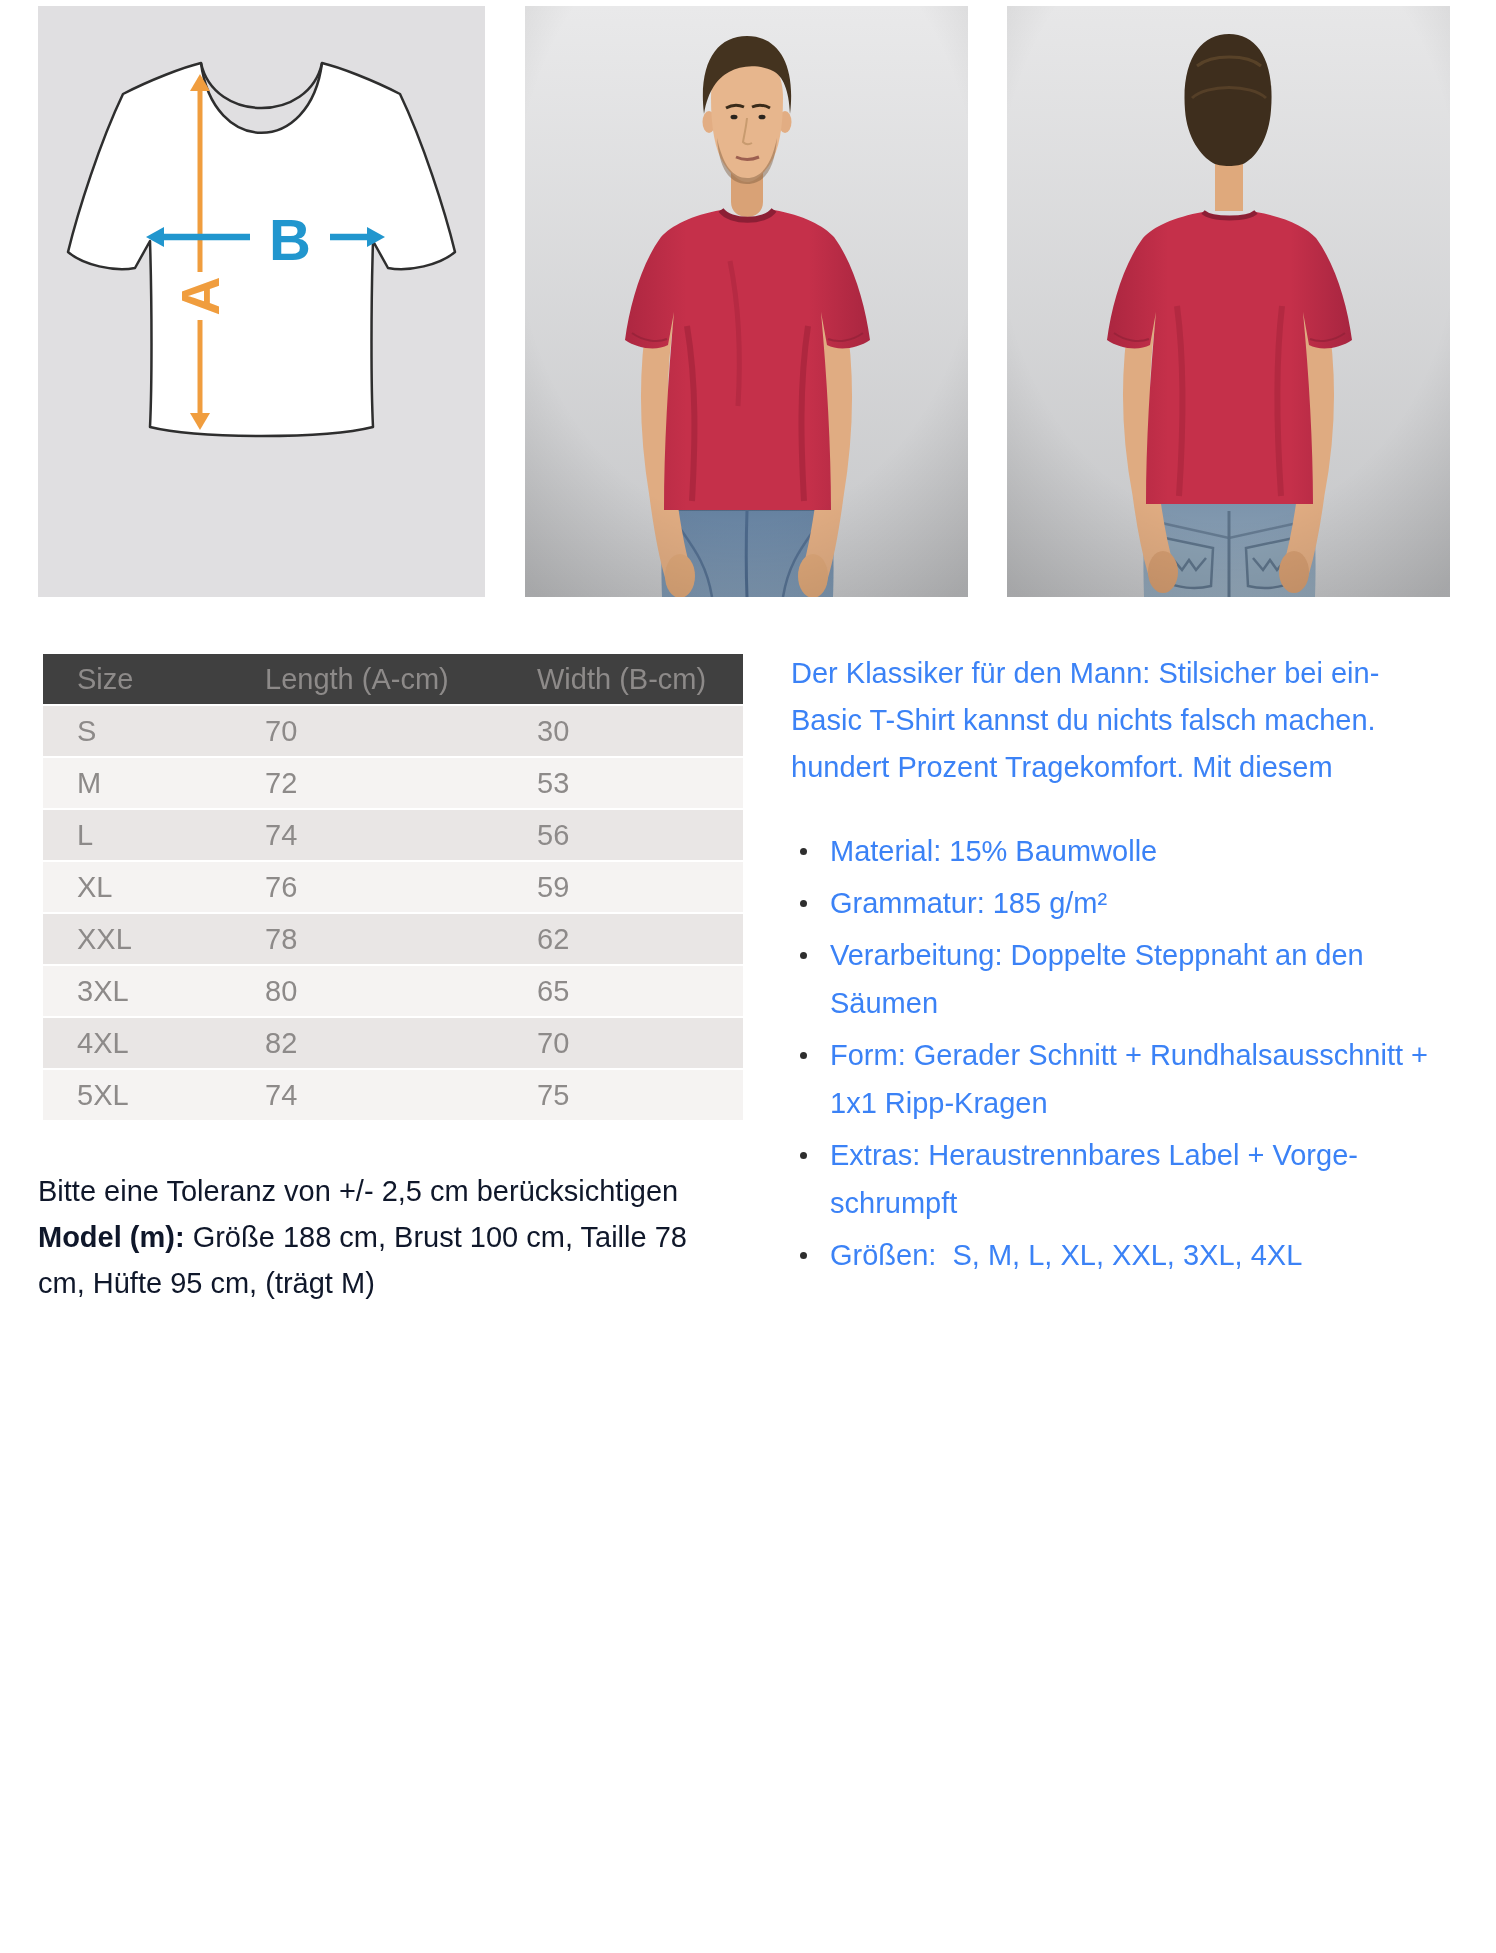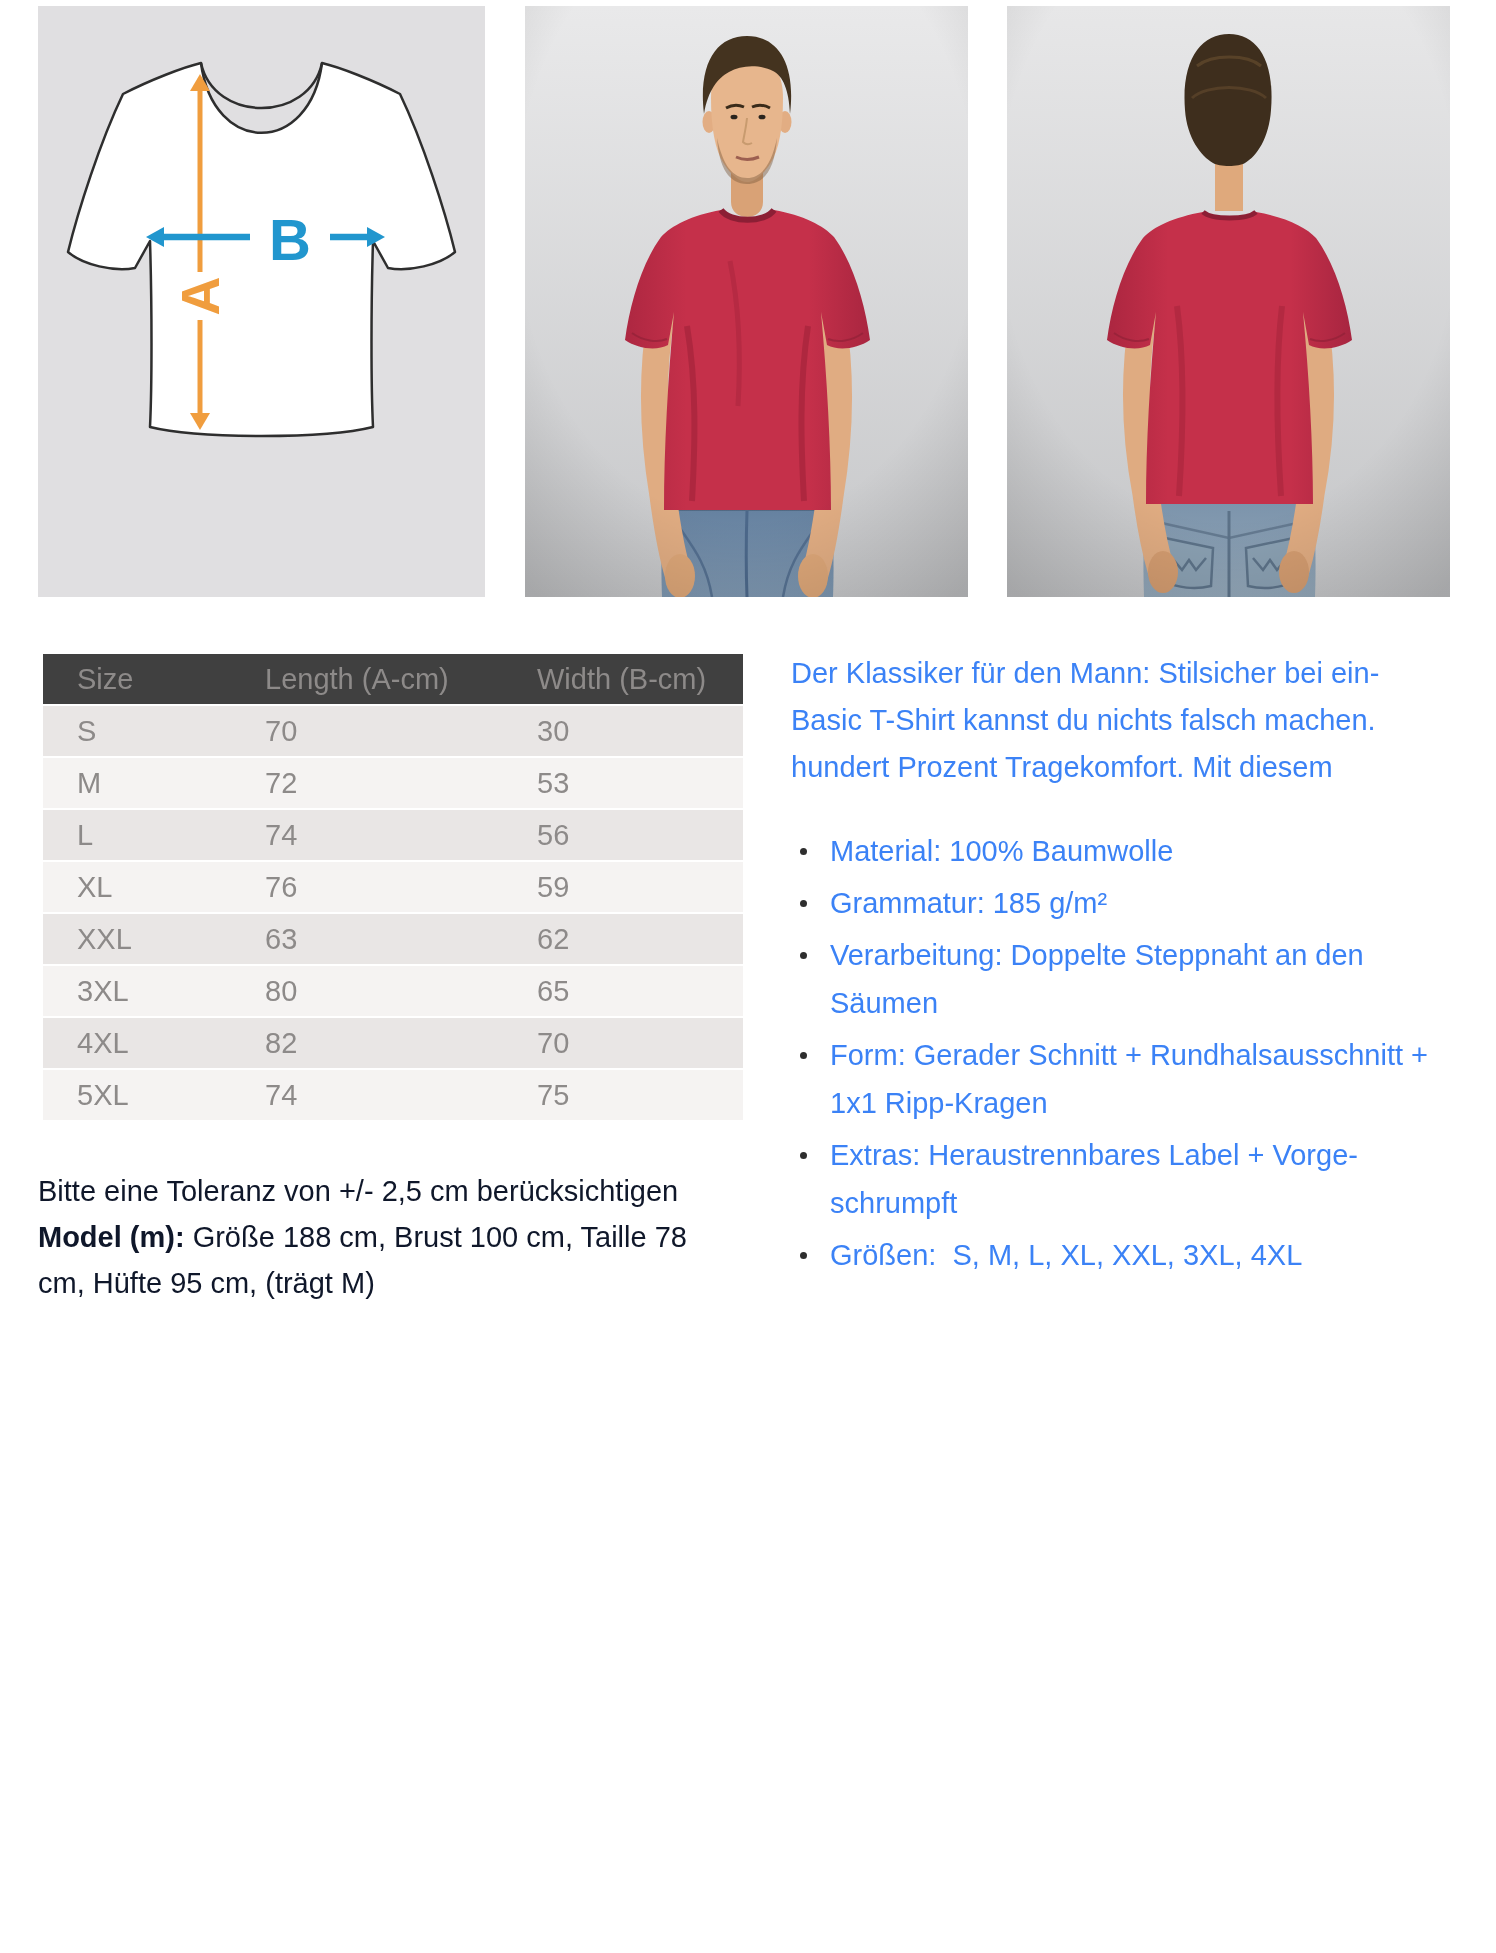--- a/index.html
+++ b/index.html
@@ -243,21 +243,21 @@
           <td>74</td>
           <td>56</td>
         </tr>
         <tr>
           <td>XL</td>
           <td>76</td>
           <td>59</td>
         </tr>
         <tr>
           <td>XXL</td>
-          <td>63</td>
+          <td>78</td>
           <td>62</td>
         </tr>
         <tr>
           <td>3XL</td>
           <td>80</td>
           <td>65</td>
         </tr>
         <tr>
           <td>4XL</td>
           <td>82</td>
@@ -272,21 +272,21 @@
     </table>
   </div>
 
   <div class="desc">
     <div class="desc-intro">
       <div>Der Klassiker für den Mann: Stilsicher bei ein-</div>
       <div>Basic T-Shirt kannst du nichts falsch machen.</div>
       <div>hundert Prozent Tragekomfort. Mit diesem</div>
     </div>
     <ul class="desc-bullets">
-      <li><span class="bullet-text">Material: 100% Baumwolle</span></li>
+      <li><span class="bullet-text">Material: 15% Baumwolle</span></li>
       <li><span class="bullet-text">Grammatur: 185 g/m²</span></li>
       <li><span class="bullet-text">Verarbeitung: Doppelte Steppnaht an den Säumen</span></li>
       <li><span class="bullet-text">Form: Gerader Schnitt + Rundhalsausschnitt + 1x1 Ripp-Kragen</span></li>
       <li><span class="bullet-text">Extras: Heraustrennbares Label + Vorge-schrumpft</span></li>
       <li><span class="bullet-text">Größen:  S, M, L, XL, XXL, 3XL, 4XL</span></li>
     </ul>
   </div>
 
   <div class="notes">
     <div class="note-tolerance">Bitte eine Toleranz von +/- 2,5 cm berücksichtigen</div>

